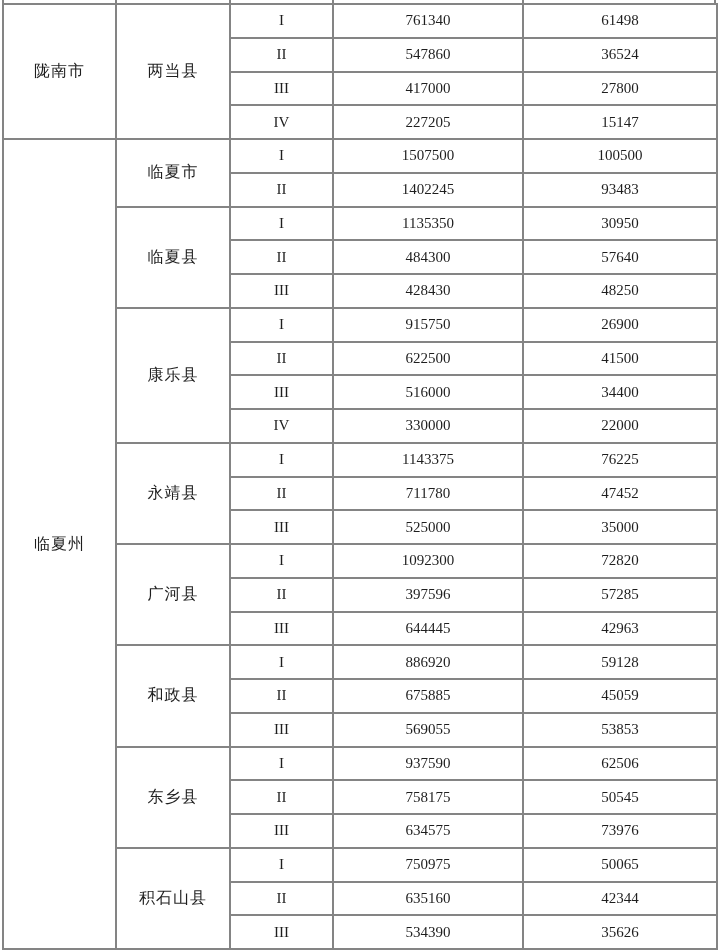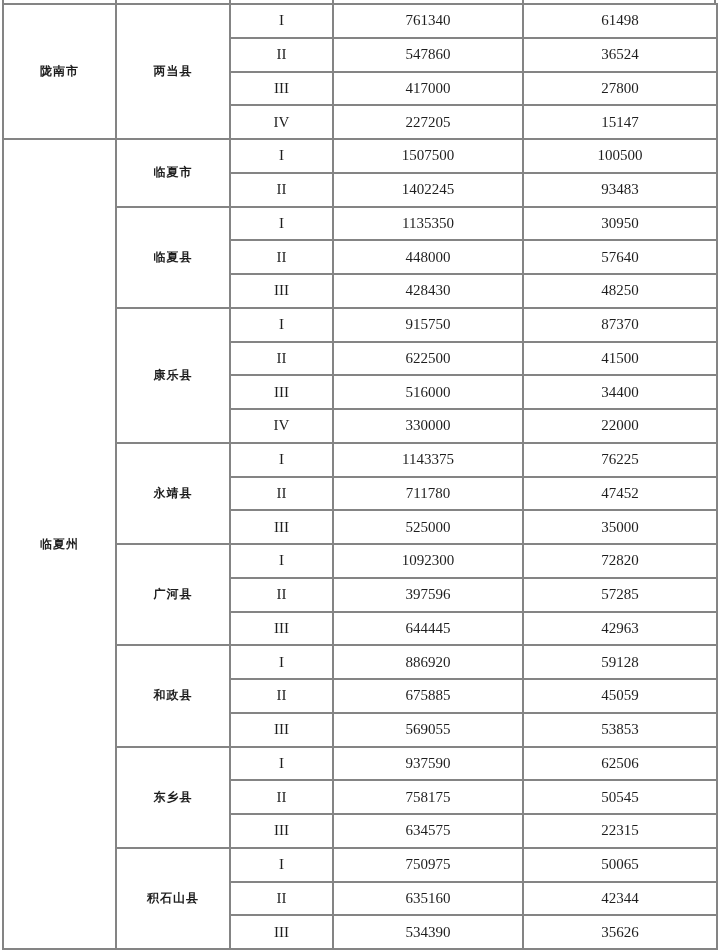--- a/index.html
+++ b/index.html
@@ -42,23 +42,22 @@
     text-align: center;
     vertical-align: middle;
     padding: 0;
     overflow: hidden;
     white-space: nowrap;
   }
   table.comp-table tr {
     height: 33.75px;
   }
   .region-cell, .county-cell {
-    font-size: 12px;
+    font-size: 16px;
     letter-spacing: 1px;
-    font-weight: bold;
   }
   .grade-cell, .value-cell {
     font-size: 15px;
   }
 </style>
 </head>
 <body>
 
 <div class="page">
 
@@ -115,33 +114,33 @@
           <td class="value-cell">93483</td>
         </tr>
         <tr>
           <td class="county-cell" rowspan="3">临夏县</td>
           <td class="grade-cell">I</td>
           <td class="value-cell">1135350</td>
           <td class="value-cell">30950</td>
         </tr>
         <tr>
           <td class="grade-cell">II</td>
-          <td class="value-cell">448000</td>
+          <td class="value-cell">484300</td>
           <td class="value-cell">57640</td>
         </tr>
         <tr>
           <td class="grade-cell">III</td>
           <td class="value-cell">428430</td>
           <td class="value-cell">48250</td>
         </tr>
         <tr>
           <td class="county-cell" rowspan="4">康乐县</td>
           <td class="grade-cell">I</td>
           <td class="value-cell">915750</td>
-          <td class="value-cell">87370</td>
+          <td class="value-cell">26900</td>
         </tr>
         <tr>
           <td class="grade-cell">II</td>
           <td class="value-cell">622500</td>
           <td class="value-cell">41500</td>
         </tr>
         <tr>
           <td class="grade-cell">III</td>
           <td class="value-cell">516000</td>
           <td class="value-cell">34400</td>
@@ -206,21 +205,21 @@
           <td class="value-cell">62506</td>
         </tr>
         <tr>
           <td class="grade-cell">II</td>
           <td class="value-cell">758175</td>
           <td class="value-cell">50545</td>
         </tr>
         <tr>
           <td class="grade-cell">III</td>
           <td class="value-cell">634575</td>
-          <td class="value-cell">22315</td>
+          <td class="value-cell">73976</td>
         </tr>
         <tr>
           <td class="county-cell" rowspan="3">积石山县</td>
           <td class="grade-cell">I</td>
           <td class="value-cell">750975</td>
           <td class="value-cell">50065</td>
         </tr>
         <tr>
           <td class="grade-cell">II</td>
           <td class="value-cell">635160</td>

